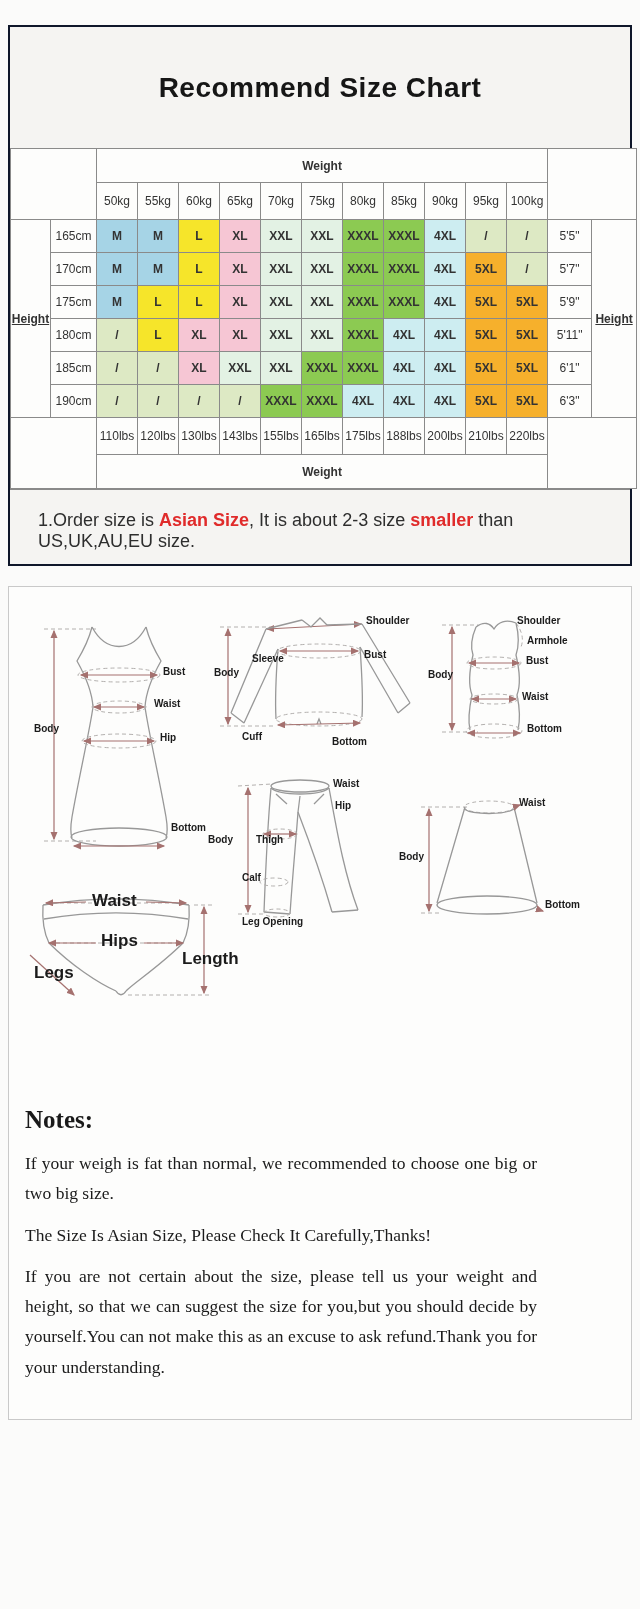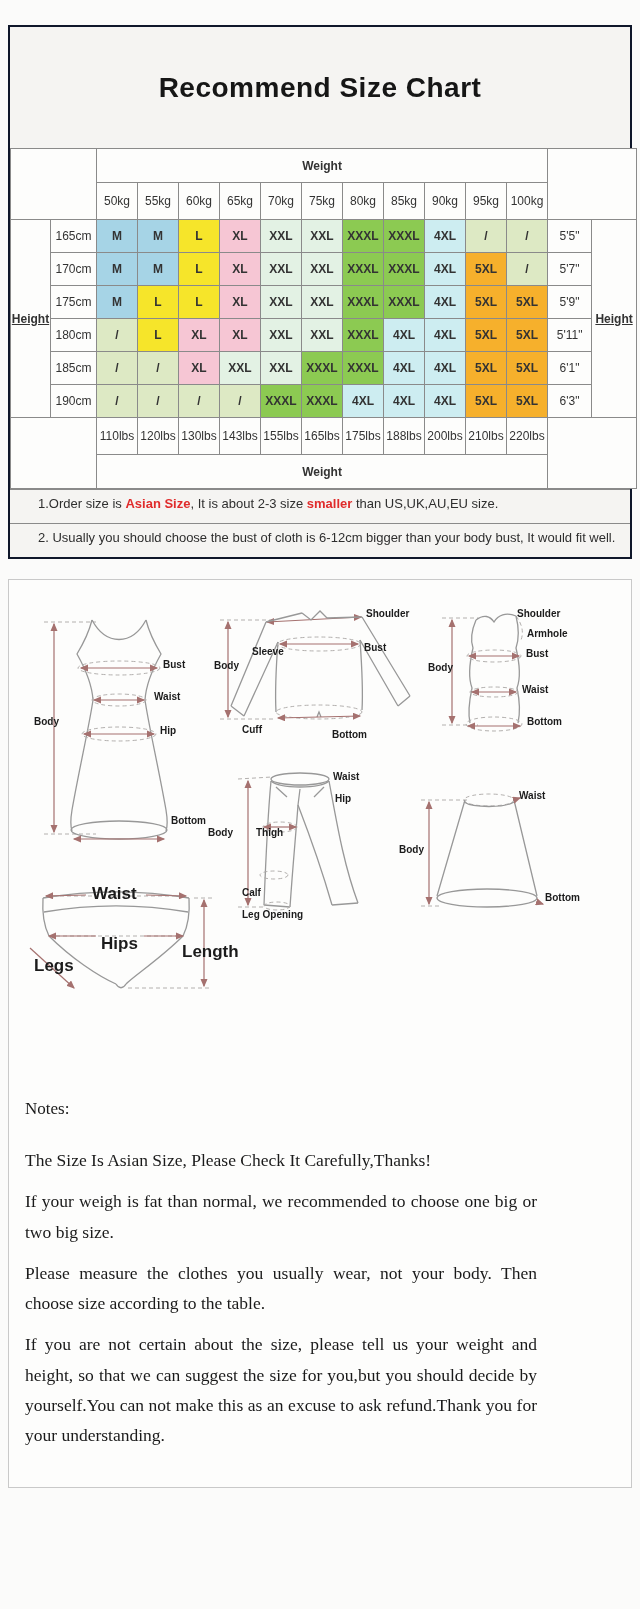--- a/index.html
+++ b/index.html
@@ -41,22 +41,22 @@
   }
   td.wh  { font-weight: bold; font-size: 14px; height: 34px; color:#1c1c1c; }
   td.kg, td.lbs { height: 37px; font-size: 11.5px; }
   td.hlab { font-weight: bold; font-size: 14px; color:#1c1c1c; background:#fdfdfc;text-decoration:underline; }
   td.cm, td.ft { font-size: 11.5px; background:#fdfdfc; }
   td.size { height: 33px; font-size: 12.5px; font-weight: bold; color:#3c3c3c; }
   td.corner { background:#fdfdfc; }
   .cnote {
     border-top: 1px solid #8a8a8a;
     background: #f5f4f2;
-    padding: 6px 10px 12px 28px;
-    font-size: 13px;
+    padding: 20px 10px 12px 28px;
+    font-size: 18px;
     color: #2e2e2e;
     text-align: left;
   }
   .cnote .red { color: #e02b2b; font-weight: bold; }
   
   .info-box {
     margin: 20px 8px 18px 8px;
     border: 1px solid #c9c9c9;
     background: #fdfdfc;
     padding-bottom: 26px;
@@ -77,23 +77,23 @@
   .dashl  { fill: none; stroke: #b3b0ae; stroke-width: 1; stroke-dasharray: 4 3; }
   .arr    { fill: none; stroke: #a5716f; stroke-width: 1.2; }
   
   .notes-text {
     padding: 14px 94px 0 16px;
     font-family: "Liberation Serif", serif;
     font-size: 17.5px;
     color: #1a1a1a;
   }
   .notes-text h3 {
-    font-size: 17px;
-    font-weight: normal;
-    margin-bottom: 26px;
+    font-size: 25px;
+    font-weight: bold;
+    margin-bottom: 14px;
   }
   .notes-text p {
     text-align: justify;
     line-height: 1.73;
     margin-bottom: 11px;
   }
 </style>
 </head>
 <body>
 
@@ -254,21 +254,20 @@
         </tr>
         <tr>
           <td class="wh" colspan="11">Weight</td>
         </tr>
       </tbody>
   </table>
 
   <div class="cnote">
     <span>1.Order size is </span><span class="red">Asian Size</span><span>, It is about 2-3 size </span><span class="red">smaller</span><span> than US,UK,AU,EU size.</span>
   </div>
-  <div class="cnote">2. Usually you should choose the bust of cloth is 6-12cm bigger than your body bust, It would fit well.</div>
 </div>
 
 <div class="info-box">
   <div class="diagram-area">
 
     <div class="diag" style="left:25px;top:28px;width:190px;height:245px">
       <svg width="190" height="245" viewBox="0 0 190 245">
         <line class="dashl" x1="10" y1="14" x2="62" y2="14"></line>
         <line class="dashl" x1="10" y1="226" x2="62" y2="226"></line>
         <line class="arr" x1="20" y1="16" x2="20" y2="224" marker-start="url(#ah)" marker-end="url(#ah)"></line>
@@ -357,21 +356,21 @@
         <path class="out" d="M142,162 C130,120 118,88 108,62"></path>
         <ellipse class="dashl" cx="90" cy="84" rx="17" ry="5"></ellipse>
         <line class="arr" x1="74" y1="84" x2="106" y2="84" marker-start="url(#ah)" marker-end="url(#ah)"></line>
         <ellipse class="dashl" cx="84" cy="132" rx="14" ry="4"></ellipse>
         <ellipse class="dashl" cx="87" cy="163" rx="13" ry="4"></ellipse>
       </svg>
       <span class="lbl" style="left:143px;top:28px">Waist</span>
       <span class="lbl" style="left:145px;top:50px">Hip</span>
       <span class="lbl" style="left:18px;top:84px">Body</span>
       <span class="lbl" style="left:66px;top:84px">Thigh</span>
-      <span class="lbl" style="left:52px;top:144px">Calf</span>
+      <span class="lbl" style="left:52px;top:122px">Calf</span>
       <span class="lbl" style="left:52px;top:166px">Leg Opening</span>
     </div>
 
     <div class="diag" style="left:376px;top:176px;width:250px;height:155px">
       <svg width="250" height="155" viewBox="0 0 250 155">
         <line class="dashl" x1="36" y1="44" x2="82" y2="44"></line>
         <line class="dashl" x1="36" y1="150" x2="56" y2="150"></line>
         <line class="arr" x1="44" y1="46" x2="44" y2="148" marker-start="url(#ah)" marker-end="url(#ah)"></line>
         <ellipse class="dashl" cx="104" cy="44" rx="25" ry="6"></ellipse>
         <path class="out" d="M79,46 C88,52 120,52 129,46"></path>
@@ -398,28 +397,27 @@
         <line class="arr" x1="130" y1="49" x2="170" y2="50" marker-end="url(#ah)"></line>
         <line class="dashl" x1="33" y1="90" x2="167" y2="90"></line>
         <line class="arr" x1="33" y1="90" x2="80" y2="90" marker-start="url(#ah)"></line>
         <line class="arr" x1="128" y1="90" x2="167" y2="90" marker-end="url(#ah)"></line>
         <line class="arr" x1="14" y1="102" x2="58" y2="142" marker-end="url(#ah)"></line>
         <line class="dashl" x1="178" y1="52" x2="196" y2="52"></line>
         <line class="dashl" x1="112" y1="142" x2="196" y2="142"></line>
         <line class="arr" x1="188" y1="54" x2="188" y2="140" marker-start="url(#ah)" marker-end="url(#ah)"></line>
       </svg>
       <span class="lbl big" style="left:76px;top:38px">Waist</span>
-      <span class="lbl big" style="left:85px;top:88px">Hips</span>
+      <span class="lbl big" style="left:85px;top:78px">Hips</span>
       <span class="lbl big" style="left:18px;top:110px">Legs</span>
       <span class="lbl big" style="left:166px;top:96px">Length</span>
     </div>
   </div>
 
   <div class="notes-text">
     <h3>Notes:</h3>
     <div>
+        <p>If your weigh is fat than normal, we recommended to choose one big or two big size.</p>
         <p>The Size Is Asian Size, Please Check It Carefully,Thanks!</p>
-        <p>If your weigh is fat than normal, we recommended to choose one big or two big size.</p>
-        <p>Please measure the clothes you usually wear, not your body. Then choose size according to the table.</p>
         <p>If you are not certain about the size, please tell us your weight and height, so that we can suggest the size for you,but you should decide by yourself.You can not make this as an excuse to ask refund.Thank you for your understanding.</p>
       </div>
   </div>
 </div>
 
 </body></html>

